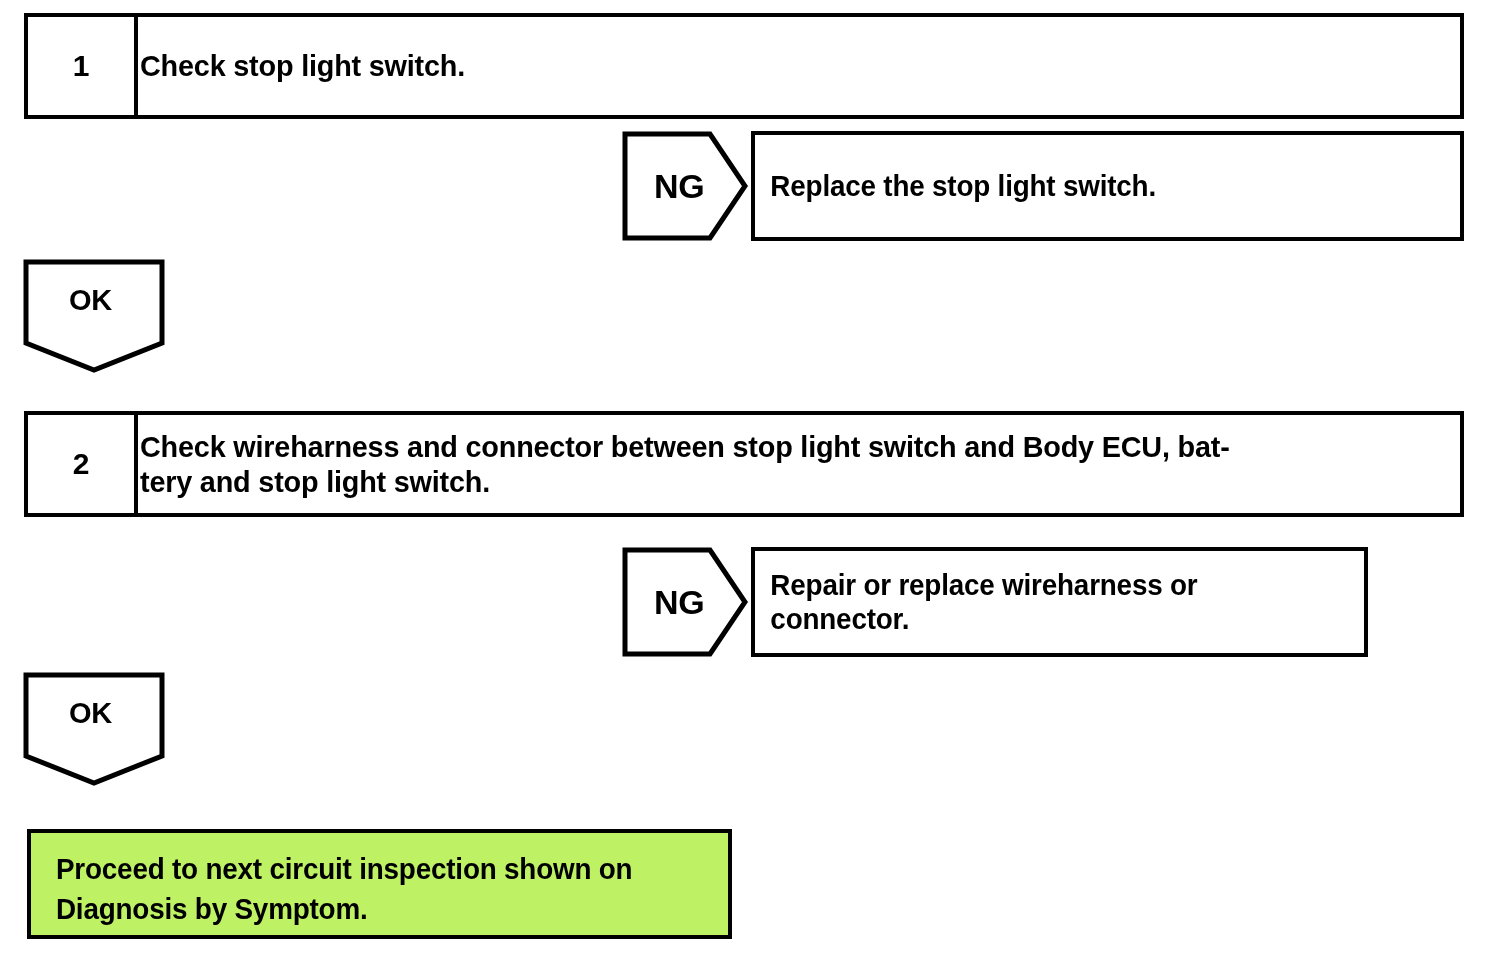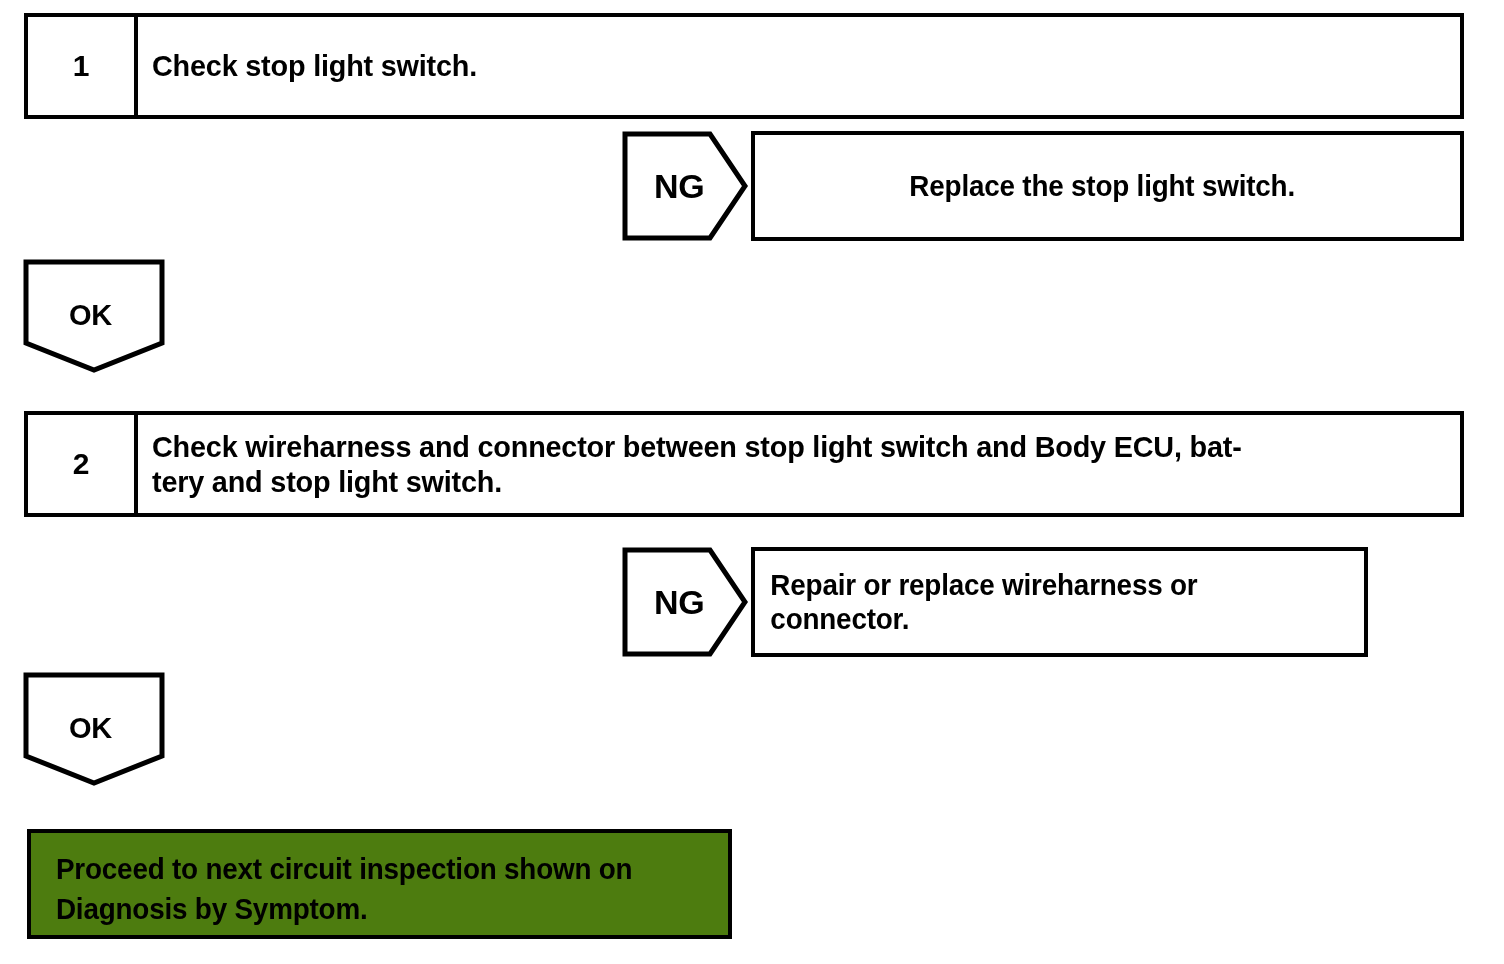--- a/index.html
+++ b/index.html
@@ -39,21 +39,21 @@
   .step-num {
     font-size: 30px;
     font-weight: bold;
     letter-spacing: 0px;
     line-height: 1;
   }
   .step-text-cell {
     flex: 1 1 auto;
     display: flex;
     align-items: center;
-    padding-left: 14px;
+    padding-left: 2px;
     padding-right: 8px;
   }
   .step-text {
     font-size: 30px;
     font-weight: bold;
     line-height: 1.18;
     letter-spacing: -0.2px;
     transform: scaleX(0.96);
     transform-origin: left center;
     white-space: pre-line;
@@ -78,21 +78,21 @@
     transform: scaleX(0.96);
     transform-origin: left center;
     white-space: pre-line;
   }
 
   
   .terminal-box {
     position: absolute;
     box-sizing: border-box;
     border: 4px solid #000;
-    background: #4d7c0f;
+    background: #bef264;
     display: flex;
     align-items: flex-start;
   }
   .terminal-text {
     font-size: 29px;
     font-weight: bold;
     line-height: 1.38;
     letter-spacing: -0.2px;
     padding: 16px 10px 0 26px;
     transform: scaleX(0.96);
@@ -127,21 +127,20 @@
     width: 100%;
     height: 100%;
   }
   .ok-label {
     position: absolute;
     font-size: 29px;
     font-weight: bold;
     letter-spacing: -0.3px;
     line-height: 1;
     pointer-events: none;
-    margin-top: 15px;
   }
 </style>
 </head>
 <body>
 
 <div id="page">
 
   <div class="step-box" style="left:24px; top:13px; width:1440px; height:106px;">
     <div class="step-num-cell">
       <span class="step-num">1</span>
@@ -151,21 +150,21 @@
     </div>
   </div>
 
   <div class="ng-shape" style="left:622px; top:131px; width:126px; height:110px;">
     <svg viewBox="0 0 126 110" preserveAspectRatio="none">
       <polygon points="3,3 88,3 123,55 88,107 3,107" fill="#ffffff" stroke="#000000" stroke-width="5" stroke-linejoin="miter"></polygon>
     </svg>
   </div>
   <span class="ng-label" style="left:654px; top:169px;">NG</span>
 
-  <div class="result-box" style="left:751px; top:131px; width:713px; height:110px;justify-content:center;">
+  <div class="result-box" style="left:751px; top:131px; width:713px; height:110px;">
     <span class="result-text">Replace the stop light switch.</span>
   </div>
 
   <div class="ok-shape" style="left:23px; top:259px; width:142px; height:114px;">
     <svg viewBox="0 0 142 114" preserveAspectRatio="none">
       <polygon points="3,3 139,3 139,84 71,111 3,84" fill="#ffffff" stroke="#000000" stroke-width="5" stroke-linejoin="miter"></polygon>
     </svg>
   </div>
   <span class="ok-label" style="left:69px; top:286px;">OK</span>
 

